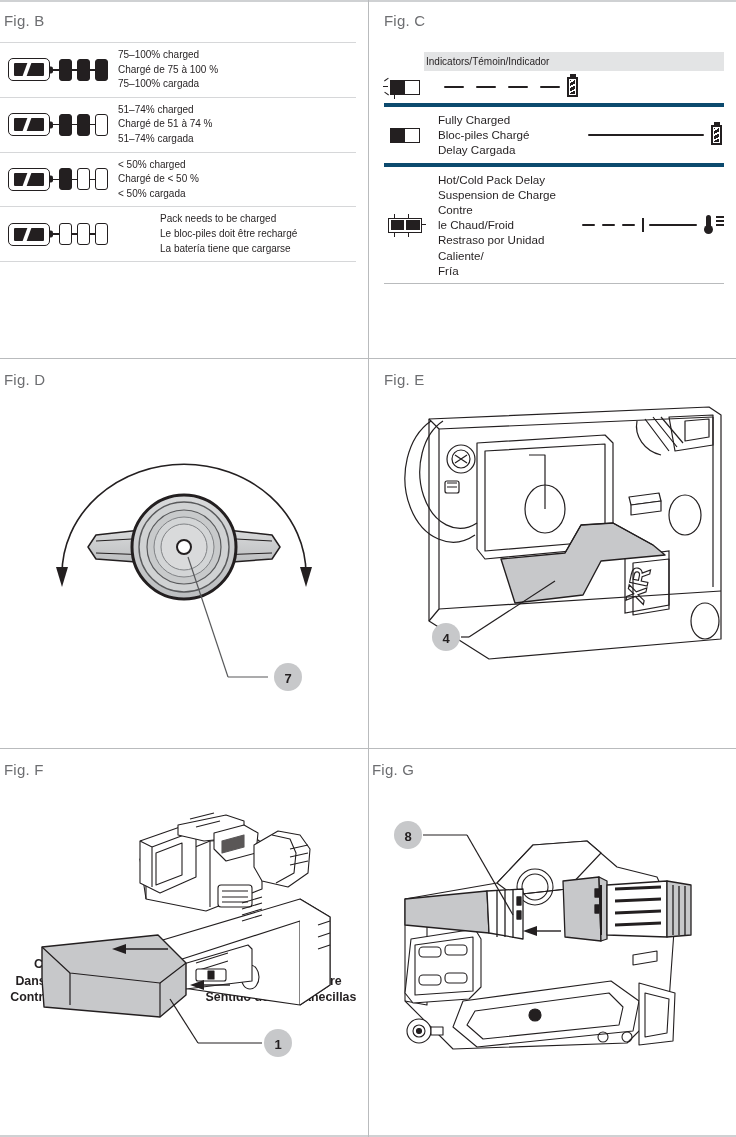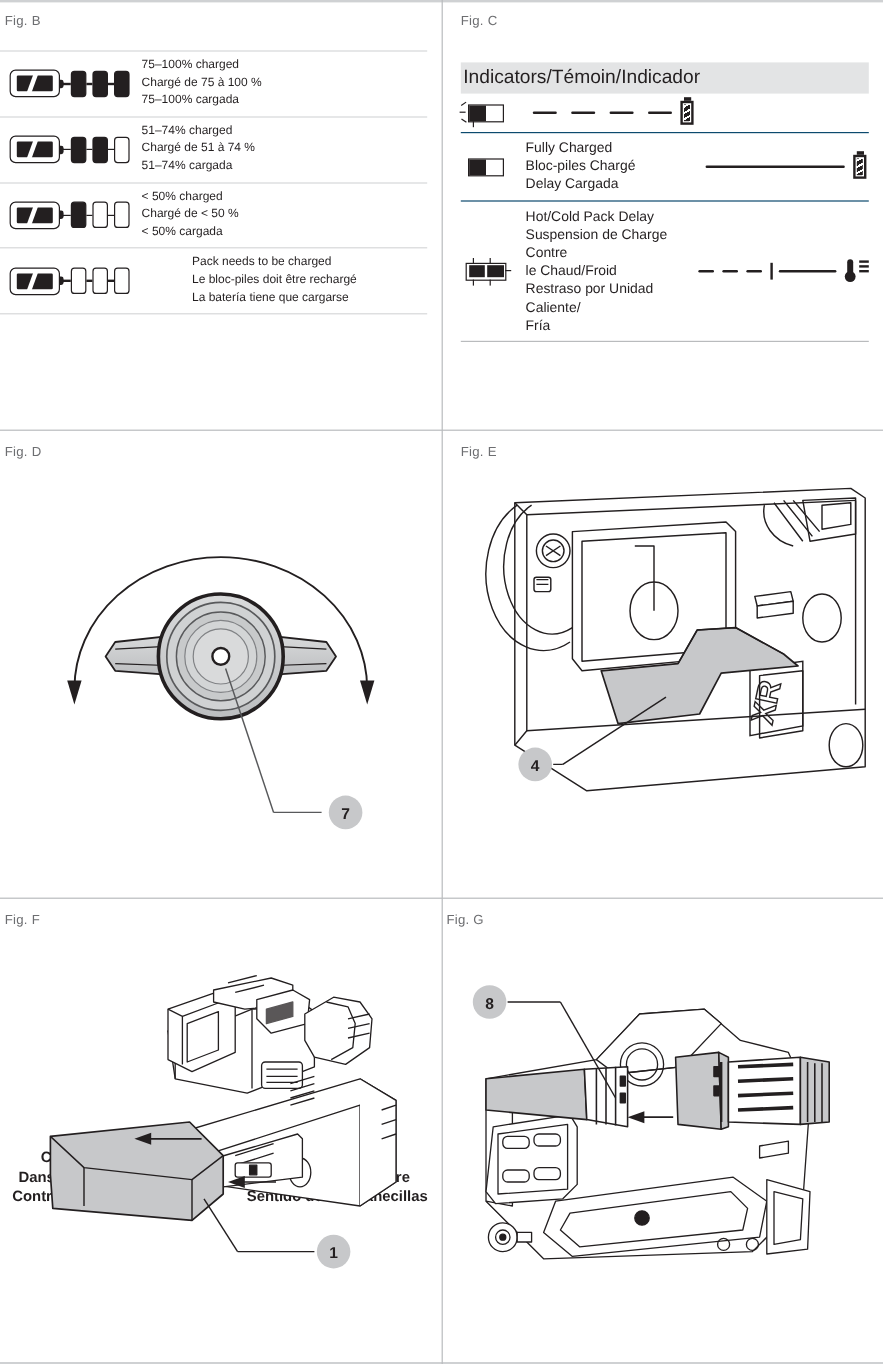--- a/index.html
+++ b/index.html
@@ -23,21 +23,21 @@
   .panel{position:absolute;box-sizing:border-box;}
   .p-b{left:0;top:0;width:368px;height:358px;}
   .p-c{left:369px;top:0;width:367px;height:358px;}
   .p-d{left:0;top:359px;width:368px;height:389px;}
   .p-e{left:369px;top:359px;width:367px;height:389px;}
   .p-f{left:0;top:749px;width:368px;height:388px;}
   .p-g{left:357px;top:749px;width:367px;height:388px;}
 
   .figlabel{
     position:absolute;left:4px;top:12px;
-    font-size:11px;color:#6d6e71;letter-spacing:.2px;
+    font-size:15px;color:#6d6e71;letter-spacing:.2px;
     font-family:"Liberation Sans", sans-serif;
   }
   .p-c .figlabel,.p-e .figlabel,.p-g .figlabel{left:15px;}
 
   
   .btable{position:absolute;left:0;top:42px;width:356px;}
   .brow{position:relative;display:flex;align-items:center;border-top:1px solid #d6d7d9;}
   .brow.last{border-bottom:1px solid #d6d7d9;gap:42px;}
   .bicon{width:118px;flex:0 0 118px;display:flex;align-items:center;padding-left:8px;box-sizing:border-box;}
   .btext{flex:1;padding:5px 0 5px 0;}
@@ -65,23 +65,23 @@
   .seg{
     width:13px;height:22px;border:1.8px solid #231f20;border-radius:3px;
     box-sizing:border-box;background:#fff;
   }
   .seg.on{background:#231f20;}
   .seg-link{width:5px;height:1.6px;background:#231f20;}
 
   
   .ctable{position:absolute;left:15px;top:52px;width:340px;}
   .chead{
-    background:#e3e4e5;padding:4px 4px 4px 2px;font-size:16px;color:#231f20;
-  }
-  .crow{display:flex;align-items:center;border-top:1px solid #0c4a6e;padding:5px 0;}
+    background:#e3e4e5;padding:4px 4px 4px 2px;font-size:10px;color:#231f20;margin-left:40px;
+  }
+  .crow{display:flex;align-items:center;border-top:4px solid #0c4a6e;padding:5px 0;}
   .crow.first{border-top:none;}
   .crow.last{border-bottom:1px solid #b9bbbd;}
   .cicon{width:54px;flex:0 0 54px;display:flex;align-items:center;justify-content:flex-start;}
   .ctext{flex:1;min-width:0;}
   .ctext div{font-size:11.6px;line-height:15.2px;color:#231f20;}
   .cpattern{width:140px;flex:0 0 140px;display:flex;align-items:center;justify-content:flex-end;padding-right:2px;}
 
   
   .led-wrap{position:relative;width:40px;height:22px;}
   .led-box{

